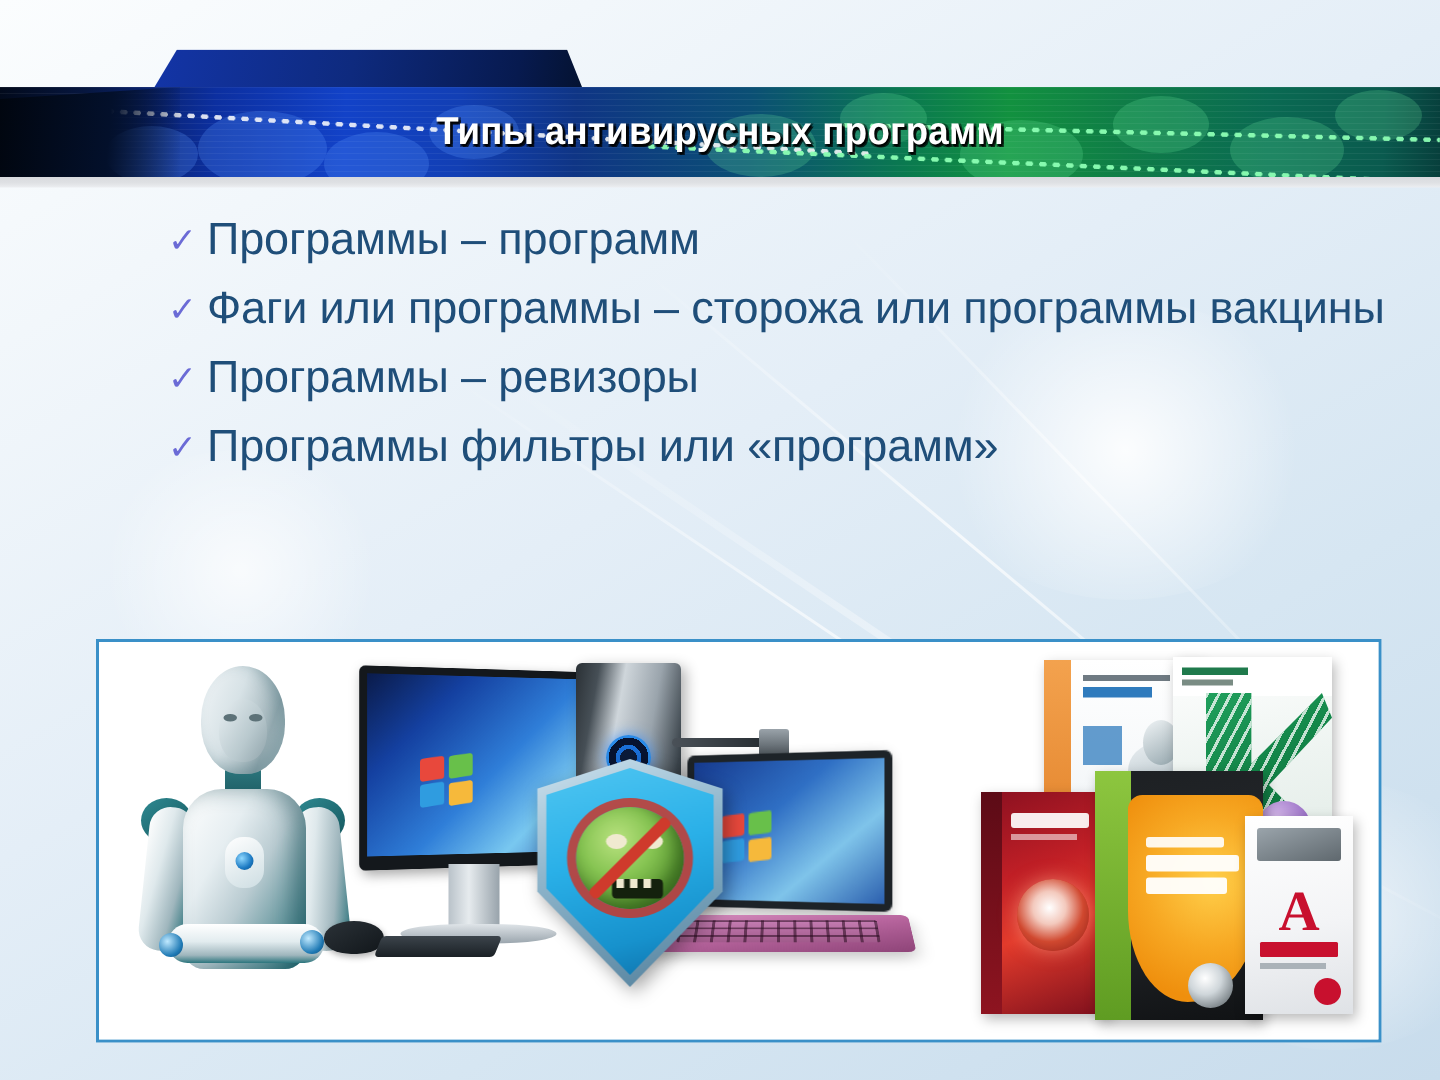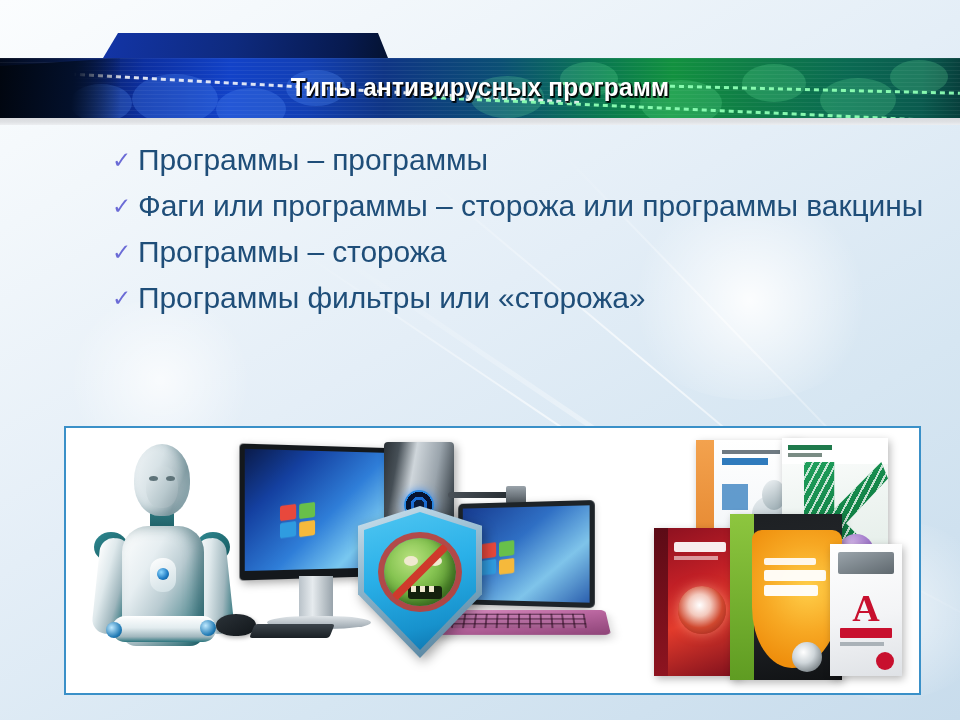--- a/index.html
+++ b/index.html
@@ -546,36 +546,36 @@
     </div>
   </div>
   <div class="banner-shadow"></div>
 
   <div class="banner-title">Типы антивирусных программ</div>
 
   <div class="bullets">
 
     <div class="bullet-row">
       <span class="bullet-mark">✓</span>
-      <span class="bullet-text">Программы – программы</span>
+      <span class="bullet-text">Программы – программ</span>
     </div>
 
     <div class="bullet-row">
       <span class="bullet-mark">✓</span>
       <span class="bullet-text">Фаги или программы – сторожа или программы вакцины</span>
     </div>
 
     <div class="bullet-row">
       <span class="bullet-mark">✓</span>
-      <span class="bullet-text">Программы – сторожа</span>
+      <span class="bullet-text">Программы – ревизоры</span>
     </div>
 
     <div class="bullet-row">
       <span class="bullet-mark">✓</span>
-      <span class="bullet-text">Программы фильтры или «сторожа»</span>
+      <span class="bullet-text">Программы фильтры или «программ»</span>
     </div>
 
   </div>
 
   <div class="picture-frame">
     <div class="picture-inner">
 
       <div class="robot">
         <div class="robot-shoulder l"></div>
         <div class="robot-shoulder r"></div>

